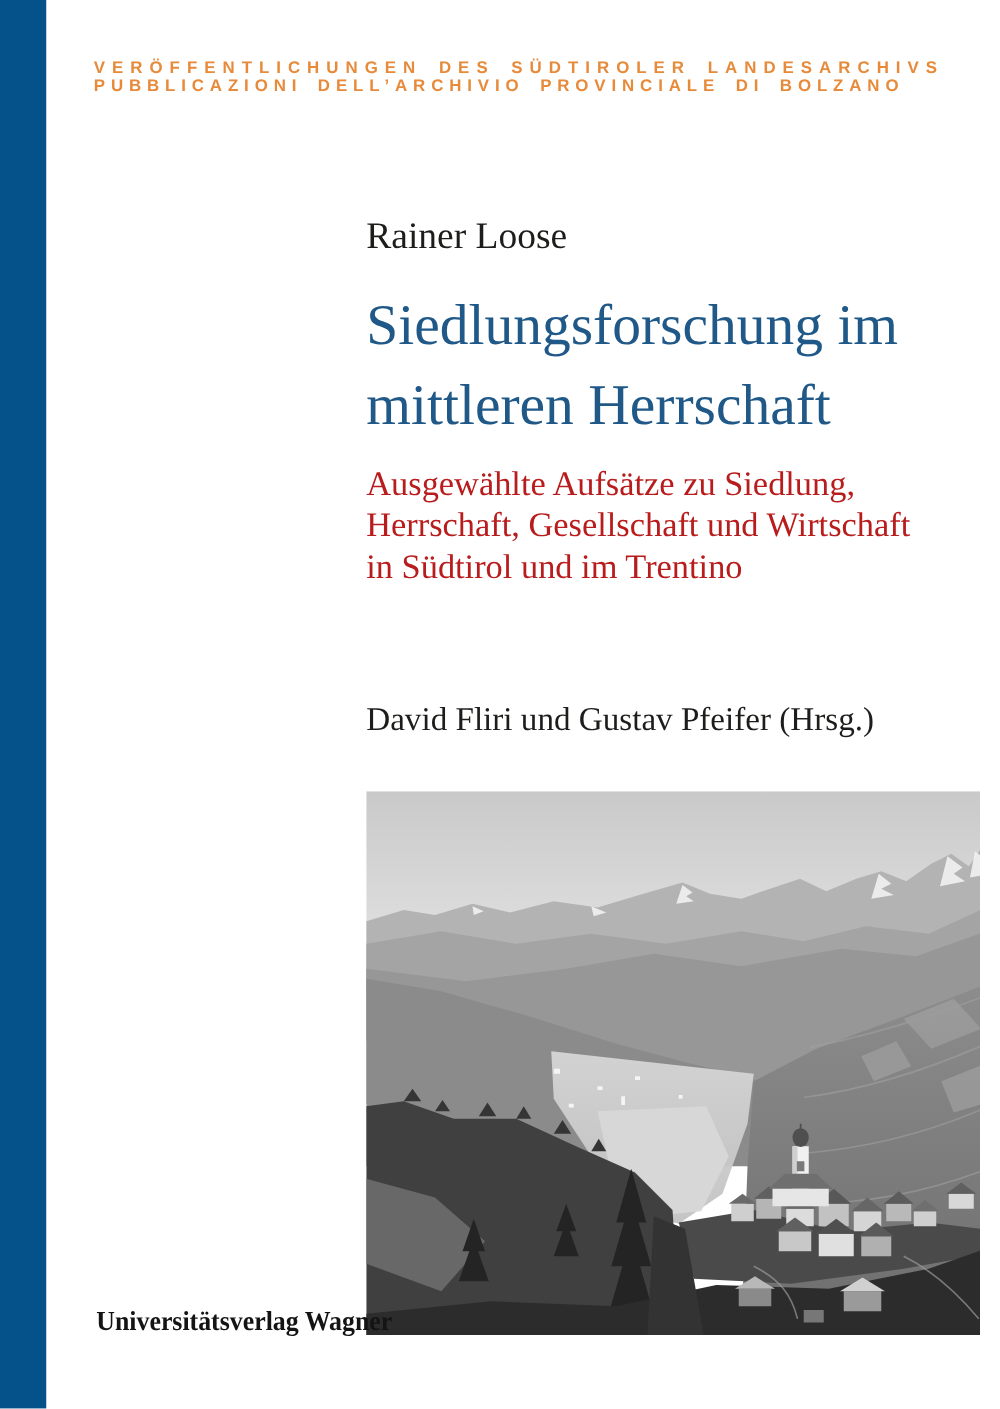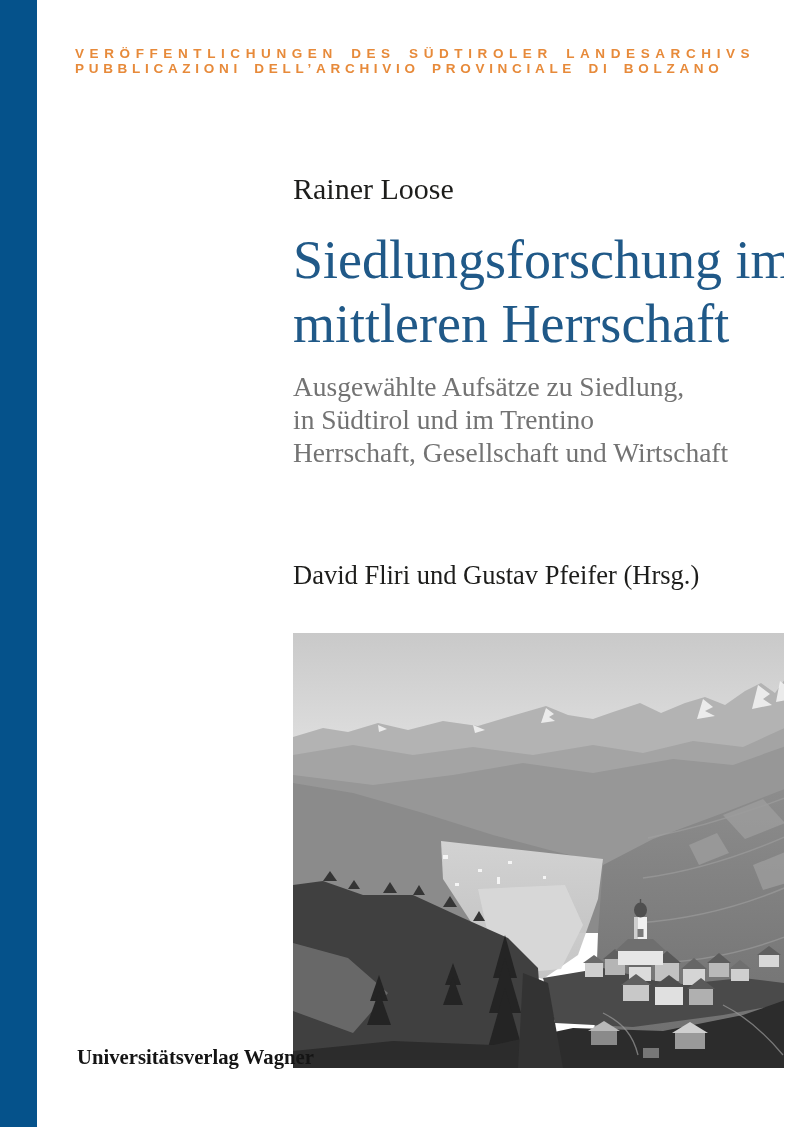--- a/index.html
+++ b/index.html
@@ -32,31 +32,31 @@
     position: absolute;
     left: 293px; top: 172px;
     font-size: 30px;
     line-height: 1.1;
     color: #1d1d1b;
     white-space: nowrap;
   }
   .title {
     position: absolute;
     left: 293px; top: 228px;
-    font-size: 54px;
+    font-size: 46px;
     line-height: 64px;
     color: #205988;
     white-space: nowrap;
   }
   .subtitle {
     position: absolute;
     left: 293px; top: 370px;
     font-size: 27.5px;
     line-height: 33px;
-    color: #737373;
+    color: #b91c1c;
     white-space: nowrap;
   }
   .editors {
     position: absolute;
     left: 293px; top: 560px;
     font-size: 26.5px;
     color: #1d1d1b;
     white-space: nowrap;
   }
   .photo {
@@ -90,22 +90,22 @@
 
   <div class="author">Rainer Loose</div>
 
   <div class="title">
     <div>Siedlungsforschung im</div>
     <div>mittleren Herrschaft</div>
   </div>
 
   <div class="subtitle">
     <div>Ausgewählte Aufsätze zu Siedlung,</div>
+    <div>Herrschaft, Gesellschaft und Wirtschaft</div>
     <div>in Südtirol und im Trentino</div>
-    <div>Herrschaft, Gesellschaft und Wirtschaft</div>
   </div>
 
   <div class="editors">David Fliri und Gustav Pfeifer (Hrsg.)</div>
 
   <svg class="photo" viewBox="0 0 507 435" role="img" xmlns="http://www.w3.org/2000/svg" aria-label="Black-and-white photograph of an alpine valley: a mountain village with a white church tower on a hillside, hazy valley floor, dark forested slopes and snow-patched peaks in the background">
     <defs>
       <linearGradient id="skyGrad" x1="0" y1="0" x2="0" y2="1">
         <stop offset="0" stop-color="#c9c9c9"></stop>
         <stop offset="1" stop-color="#ececec"></stop>
       </linearGradient>

